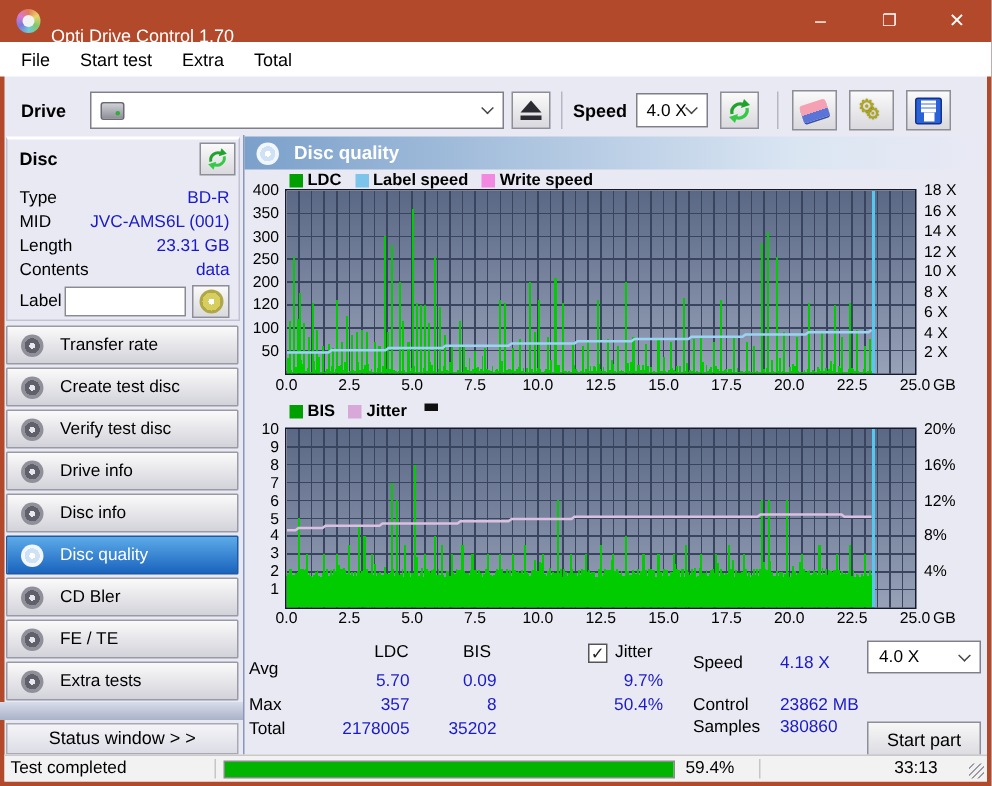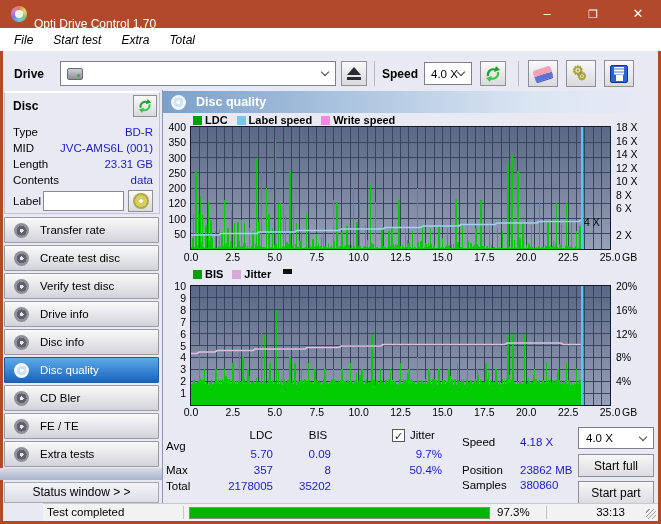--- a/index.html
+++ b/index.html
@@ -12,21 +12,21 @@
   .abs{position:absolute;}
   
   .titlebar{position:absolute;left:0;top:0;width:661px;height:28px;background:#B3492B;color:#fff;}
   .title-text{position:absolute;left:34px;top:7px;font-size:12px;margin-top:10px;}
   .appicon{position:absolute;left:11px;top:6px;width:16px;height:16px;border-radius:50%;
     background:conic-gradient(#e37b5a,#e8d36a,#7fc96d,#6fc9d8,#7a7ade,#d87ad0,#e37b5a);}
   .appicon::after{content:"";position:absolute;inset:4px;border-radius:50%;background:#f2f2f2;}
   .winbtn{position:absolute;top:0;width:30px;height:28px;color:#fff;text-align:center;line-height:28px;font-size:13px;}
   
   .menubar{position:absolute;left:0;top:28px;width:661px;height:23px;background:#fff;display:flex;align-items:center;padding-left:4px;}
-  .menuitem{padding:3px 10px;font-size:12px;font-style:italic;}
+  .menuitem{padding:3px 10px;font-size:12px;}
   
   .combo{position:absolute;background:#fff;border:1px solid #7f7f8a;display:flex;align-items:center;font-size:11.5px;}
   .combo .chev,.chev{width:6px;height:6px;border-right:1.6px solid #444;border-bottom:1.6px solid #444;transform:rotate(45deg);margin-left:auto;margin-right:7px;margin-top:-3px;}
   .tbtn{position:absolute;background:linear-gradient(#fafafa,#d9d9de);border:1px solid #8e8e96;display:flex;align-items:center;justify-content:center;}
   .sep{position:absolute;width:1px;background:#b7b7c4;}
   .lbl{position:absolute;font-weight:600;font-size:12px;}
   
   .driveglyph{width:16px;height:12px;background:linear-gradient(#cfcfd6,#8f8f98);border:1px solid #6a6a72;border-radius:2px;position:relative;margin:0 5px 0 6px;}
   .driveglyph::after{content:"";position:absolute;right:2px;bottom:2px;width:3px;height:3px;border-radius:50%;background:#2fae3a;}
   
@@ -70,21 +70,21 @@
   .legend{position:absolute;display:flex;align-items:center;gap:9px;font-size:11px;font-weight:bold;}
   .legend .li{display:flex;align-items:center;gap:3px;}
   .sw{width:9px;height:9px;display:inline-block;}
   .blackmark{position:absolute;left:283px;top:269px;width:9px;height:5px;background:#101010;}
   
   .sumtext{position:absolute;font-size:11.5px;height:13px;line-height:13px;}
   .ralign{text-align:right;}
   .checkbox{position:absolute;width:13px;height:13px;background:#fff;border:1px solid #555;font-size:11px;line-height:12px;text-align:center;color:#222;}
   .pushbtn{position:absolute;background:linear-gradient(#f7f7f7,#dcdce2);border:1px solid #8e8e96;text-align:center;font-size:12px;display:flex;align-items:center;justify-content:center;}
   
-  .statusbar{position:absolute;left:3px;right:3px;bottom:3px;height:18px;background:#f2f2f2;border-top:1px solid #c9c9c9;font-size:11.5px;margin-left:40px;}
+  .statusbar{position:absolute;left:3px;right:3px;bottom:3px;height:18px;background:#f2f2f2;border-top:1px solid #c9c9c9;font-size:11.5px;}
   .sbsep{position:absolute;top:2px;bottom:2px;width:1px;background:#c6c6c6;}
   .progress{position:absolute;left:146px;top:3px;width:301px;height:12px;border:1px solid #8a8a8a;background:#fff;}
   .progress .fill{height:100%;background:#00b400;}
   .grip{position:absolute;right:2px;bottom:2px;width:10px;height:10px;
     background:repeating-linear-gradient(135deg,transparent 0 2px,#9a9aa4 2px 3px);}
 </style>
 </head>
 <body>
 
 <div class="window">
@@ -259,21 +259,21 @@
       <div class="ticklabel tl-r" style="left: 160px; top: 198.25px; width: 26px;">120</div>
       <div class="ticklabel tl-r" style="left: 160px; top: 213.5px; width: 26px;">100</div>
       <div class="ticklabel tl-r" style="left: 160px; top: 228.75px; width: 26px;">50</div>
       <div class="ticklabel" style="left: 616px; top: 122px; width: 34px;">18 X</div>
       <div class="ticklabel" style="left: 616px; top: 135.556px; width: 34px;">16 X</div>
       <div class="ticklabel" style="left: 616px; top: 149.111px; width: 34px;">14 X</div>
       <div class="ticklabel" style="left: 616px; top: 162.667px; width: 34px;">12 X</div>
       <div class="ticklabel" style="left: 616px; top: 176.222px; width: 34px;">10 X</div>
       <div class="ticklabel" style="left: 616px; top: 189.778px; width: 34px;">8 X</div>
       <div class="ticklabel" style="left: 616px; top: 203.333px; width: 34px;">6 X</div>
-      <div class="ticklabel" style="left: 584px; top: 216.889px; width: 34px;">4 X</div>
+      <div class="ticklabel" style="left: 616px; top: 216.889px; width: 34px;">4 X</div>
       <div class="ticklabel" style="left: 616px; top: 230.444px; width: 34px;">2 X</div>
       <div class="ticklabel" style="left: 173px; top: 252px; width: 36px; text-align: center;">0.0</div>
       <div class="ticklabel" style="left: 214.9px; top: 252px; width: 36px; text-align: center;">2.5</div>
       <div class="ticklabel" style="left: 256.8px; top: 252px; width: 36px; text-align: center;">5.0</div>
       <div class="ticklabel" style="left: 298.7px; top: 252px; width: 36px; text-align: center;">7.5</div>
       <div class="ticklabel" style="left: 340.6px; top: 252px; width: 36px; text-align: center;">10.0</div>
       <div class="ticklabel" style="left: 382.5px; top: 252px; width: 36px; text-align: center;">12.5</div>
       <div class="ticklabel" style="left: 424.4px; top: 252px; width: 36px; text-align: center;">15.0</div>
       <div class="ticklabel" style="left: 466.3px; top: 252px; width: 36px; text-align: center;">17.5</div>
       <div class="ticklabel" style="left: 508.2px; top: 252px; width: 36px; text-align: center;">20.0</div>
@@ -346,38 +346,37 @@
       <div class="sumtext" style="left: 166px; top: 464px;">Max</div>
       <div class="sumtext ralign bluev" style="left: 183px; top: 464px; width: 90px;">357</div>
       <div class="sumtext ralign bluev" style="left: 271px; top: 464px; width: 60px;">8</div>
       <div class="sumtext ralign bluev" style="left: 382px; top: 464px; width: 60px;">50.4%</div>
       <div class="sumtext" style="left: 166px; top: 480px;">Total</div>
       <div class="sumtext ralign bluev" style="left: 183px; top: 480px; width: 90px;">2178005</div>
       <div class="sumtext ralign bluev" style="left: 271px; top: 480px; width: 60px;">35202</div>
       <div class="sumtext ralign bluev" style="left: 382px; top: 480px; width: 60px;"></div>
       <div class="sumtext" style="left: 462px; top: 436px;">Speed</div>
       <div class="sumtext bluev" style="left: 520px; top: 436px; width: 76px;">4.18 X</div>
-      <div class="sumtext" style="left: 462px; top: 464px;">Position</div>
+      <div class="sumtext" style="left: 462px; top: 464px;">Control</div>
       <div class="sumtext bluev" style="left: 520px; top: 464px; width: 76px;">23862 MB</div>
       <div class="sumtext" style="left: 462px; top: 479px;">Samples</div>
       <div class="sumtext bluev" style="left: 520px; top: 479px; width: 76px;">380860</div>
     </div>
 
   <div class="combo" style="left:578px;top:427px;width:76px;height:22px;padding-left:7px;">
     <span>4.0 X</span>
     <span class="chev"></span>
   </div>
-  <div class="pushbtn" style="left:578px;top:454px;width:76px;height:23px;">Start full</div>
   <div class="pushbtn" style="left:578px;top:481px;width:76px;height:23px;">Start part</div>
 
   <div class="statusbar">
     <div class="abs" style="left:4px;top:2px;">Test completed</div>
     <div class="sbsep" style="left:140px;"></div>
     <div class="progress">
         <div class="fill" id="pfill" style="width: 100%;"></div>
       </div>
-    <div class="abs" style="left:454px;top:2px;">97.3%</div>
+    <div class="abs" style="left:454px;top:2px;">59.4%</div>
     <div class="sbsep" style="left:503px;"></div>
     <div class="abs" style="right:33px;top:2px;">33:13</div>
     <div class="grip"></div>
   </div>
 
 </div>
 
 </body></html>

